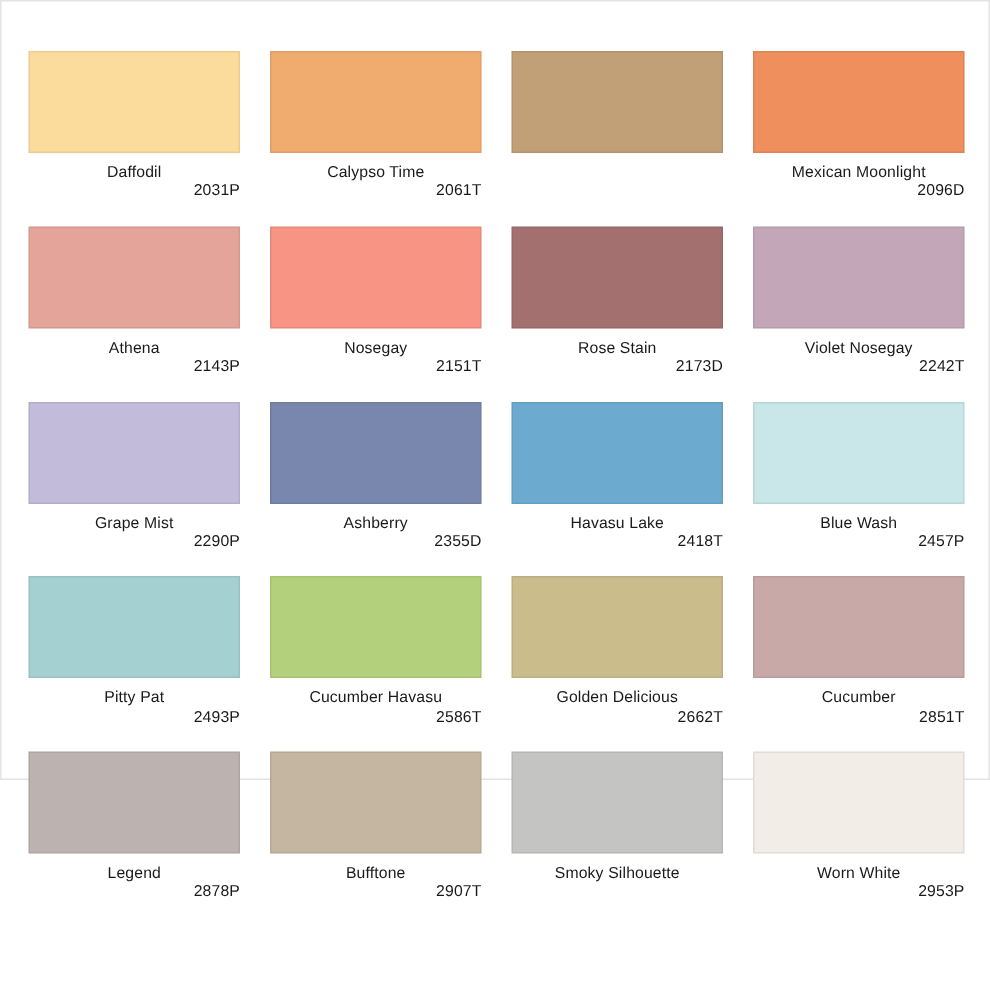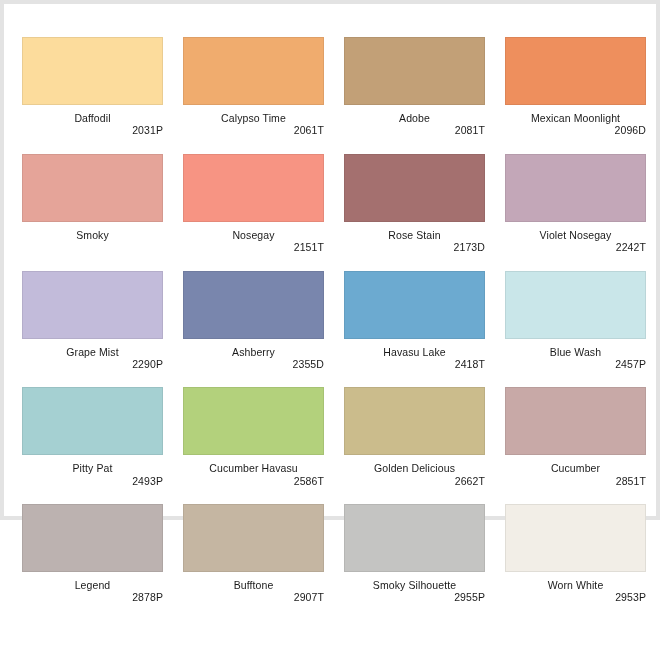--- a/index.html
+++ b/index.html
@@ -13,21 +13,21 @@
     background: #ffffff;
     font-family: "Liberation Sans", sans-serif;
     overflow: hidden;
   }
   #page {
     position: relative;
     width: 660px;
     height: 520px;
     box-sizing: border-box;
     background: #ffffff;
-    border: 4px solid #000000;
+    border: 1px solid #000000;
   }
   #swatch-grid {
     position: absolute;
     left: 18px;
     top: 33px;
     width: 624px;
     display: grid;
     grid-template-columns: repeat(4, 141px);
     column-gap: 20px;
     row-gap: 17px;
@@ -77,36 +77,33 @@
       </div>
       <div class="swatch-cell">
         <div class="swatch-chip" style="background-color: rgb(240, 172, 110);"></div>
         <div class="swatch-caption">
           <span class="swatch-name">Calypso Time</span>
           <span class="swatch-code">2061T</span>
         </div>
       </div>
       <div class="swatch-cell">
         <div class="swatch-chip" style="background-color: rgb(194, 160, 119);"></div>
-        <div class="swatch-caption">
-          <span class="swatch-name">Adobe</span>
-          <span class="swatch-code">2081T</span>
-        </div>
       </div>
       <div class="swatch-cell">
         <div class="swatch-chip" style="background-color: rgb(238, 143, 93);"></div>
         <div class="swatch-caption">
           <span class="swatch-name">Mexican Moonlight</span>
           <span class="swatch-code">2096D</span>
         </div>
       </div>
       <div class="swatch-cell">
         <div class="swatch-chip" style="background-color: rgb(229, 164, 153);"></div>
         <div class="swatch-caption">
-          <span class="swatch-name">Smoky</span>
+          <span class="swatch-name">Athena</span>
+          <span class="swatch-code">2143P</span>
         </div>
       </div>
       <div class="swatch-cell">
         <div class="swatch-chip" style="background-color: rgb(247, 148, 131);"></div>
         <div class="swatch-caption">
           <span class="swatch-name">Nosegay</span>
           <span class="swatch-code">2151T</span>
         </div>
       </div>
       <div class="swatch-cell">
@@ -190,21 +187,20 @@
         <div class="swatch-chip" style="background-color: rgb(197, 182, 162);"></div>
         <div class="swatch-caption">
           <span class="swatch-name">Bufftone</span>
           <span class="swatch-code">2907T</span>
         </div>
       </div>
       <div class="swatch-cell">
         <div class="swatch-chip" style="background-color: rgb(196, 196, 194);"></div>
         <div class="swatch-caption">
           <span class="swatch-name">Smoky Silhouette</span>
-          <span class="swatch-code">2955P</span>
         </div>
       </div>
       <div class="swatch-cell">
         <div class="swatch-chip" style="background-color: rgb(242, 238, 231);"></div>
         <div class="swatch-caption">
           <span class="swatch-name">Worn White</span>
           <span class="swatch-code">2953P</span>
         </div>
       </div>
     </div>

